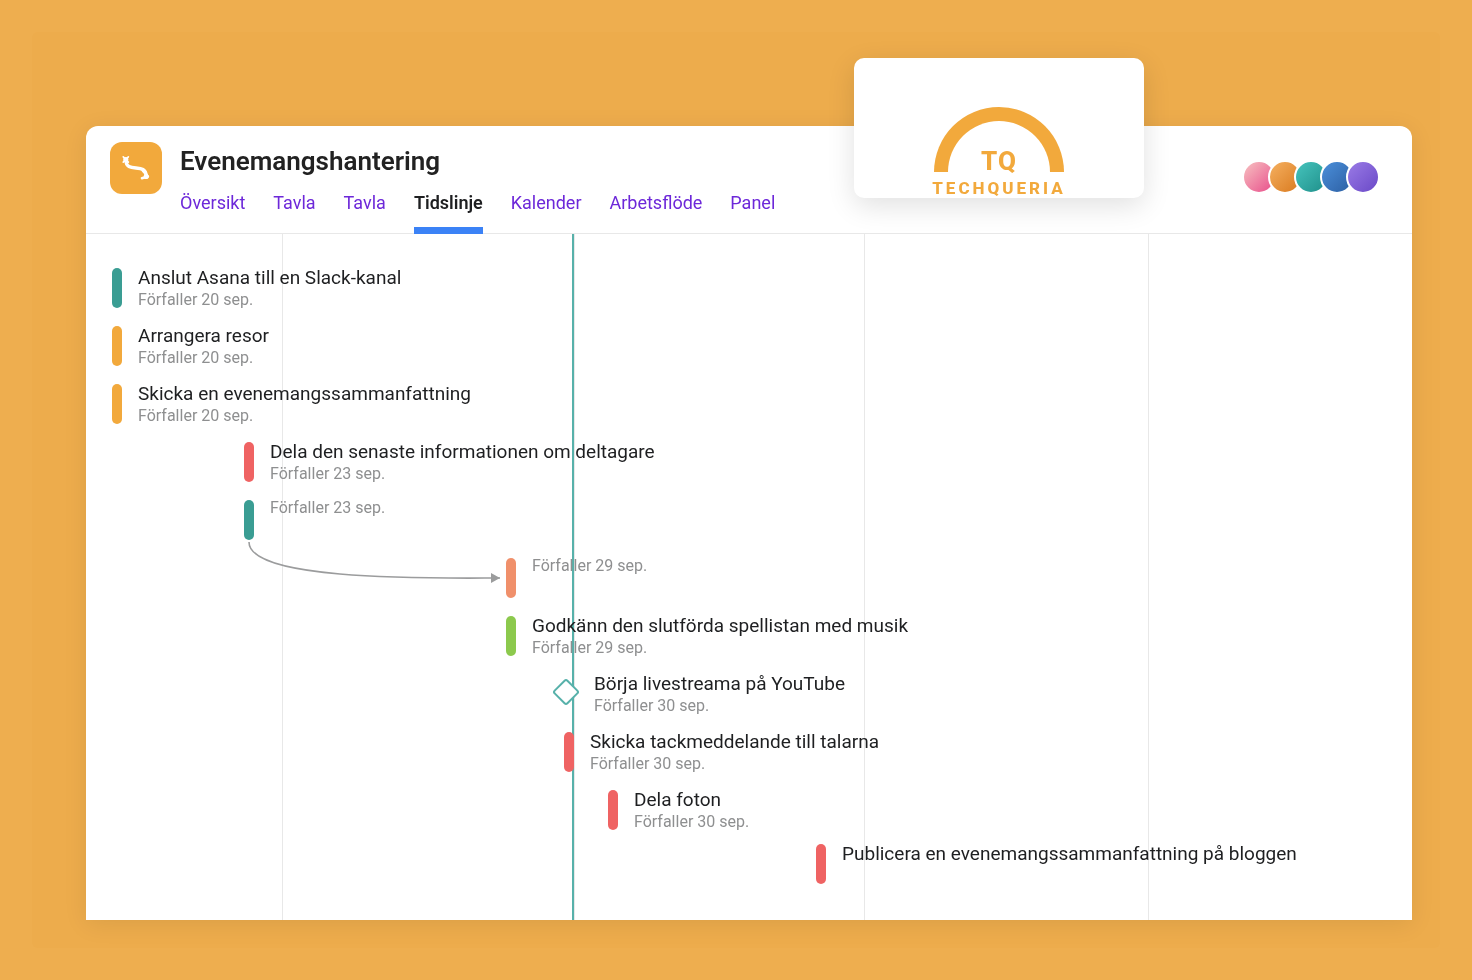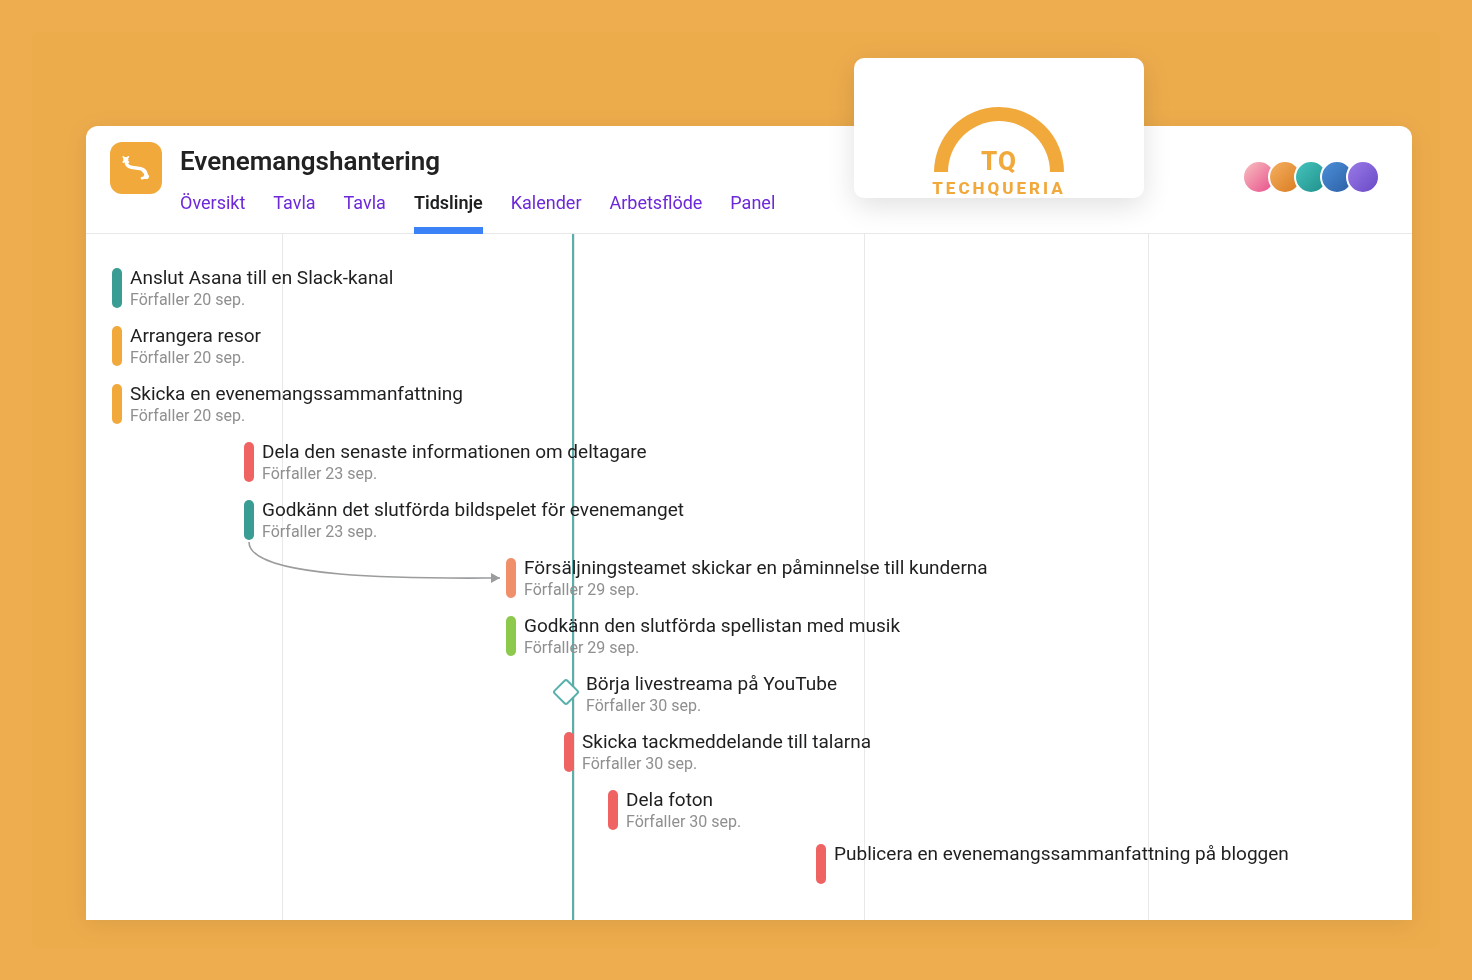--- a/index.html
+++ b/index.html
@@ -110,21 +110,21 @@
     position: absolute;
     top: 0; bottom: 0;
     width: 2px;
     background: #57b1aa;
   }
 
   .task {
     position: absolute;
     display: flex;
     align-items: flex-start;
-    gap: 8px;
+    gap: 16px;
   }
   .pill {
     width: 10px;
     height: 40px;
     border-radius: 10px;
     flex: 0 0 auto;
     margin-top: 2px;
   }
   .pill.teal   { background:#3a9d93; }
   .pill.amber  { background:#f2a93c; }
@@ -271,28 +271,26 @@
         <div class="task" style="left: 158px; top: 206px;">
           <div class="pill red"></div>
           <div class="tlabel">
             <div class="tname">Dela den senaste informationen om deltagare</div>
             <div class="tdue">Förfaller 23 sep.</div>
           </div>
         </div>
         <div class="task" style="left: 158px; top: 264px;">
           <div class="pill teal"></div>
           <div class="tlabel">
-            <div class="tname">Godkänn det slutförda bildspelet för evenemanget</div>
             <div class="tdue">Förfaller 23 sep.</div>
           </div>
         </div>
         <div class="task" style="left: 420px; top: 322px;">
           <div class="pill salmon"></div>
           <div class="tlabel">
-            <div class="tname">Försäljningsteamet skickar en påminnelse till kunderna</div>
             <div class="tdue">Förfaller 29 sep.</div>
           </div>
         </div>
         <div class="task" style="left: 420px; top: 380px;">
           <div class="pill lime"></div>
           <div class="tlabel">
             <div class="tname">Godkänn den slutförda spellistan med musik</div>
             <div class="tdue">Förfaller 29 sep.</div>
           </div>
         </div>

